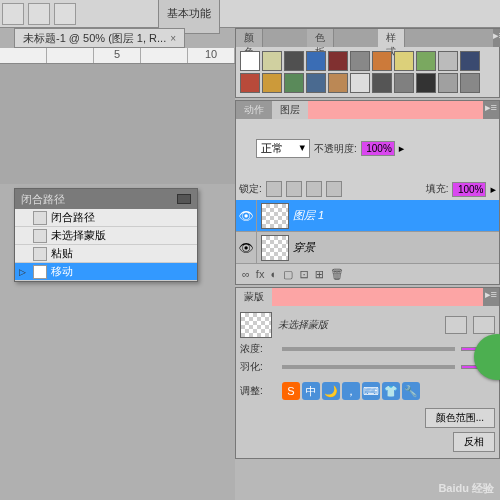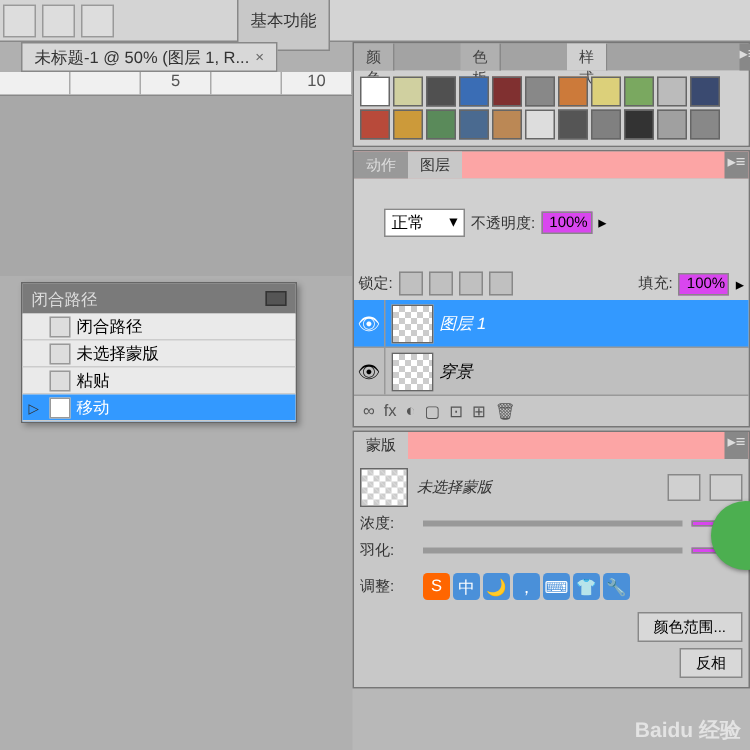--- a/index.html
+++ b/index.html
@@ -50,21 +50,21 @@
 .layer-footer { background:#c8c8c8; height:20px; display:flex; align-items:center; gap:6px; padding:0 6px; font-size:11px; color:#555; }
 .mask-panel { border:1px solid #777; margin-top:2px; background:#c8c8c8; }
 .mask-body { padding:4px; }
 .mask-row { display:flex; align-items:center; gap:6px; padding:2px 0; }
 .mask-thumb { width:32px; height:26px; background:#fff; border:1px solid #666; background-image:linear-gradient(45deg,#ccc 25%,transparent 25%,transparent 75%,#ccc 75%),linear-gradient(45deg,#ccc 25%,transparent 25%,transparent 75%,#ccc 75%); background-size:8px 8px; background-position:0 0,4px 4px; }
 .mask-btn { width:22px; height:18px; background:#d0d0d0; border:1px solid #888; }
 .slider { flex:1; height:4px; background:#999; position:relative; }
 .btn-sm { background:#d8d8d8; border:1px solid #888; padding:2px 10px; font-size:10px; }
 .ime-bar { display:flex; gap:2px; margin:4px 0; align-items:center; }
 .ime-icon { width:18px; height:18px; border-radius:3px; display:flex; align-items:center; justify-content:center; font-size:11px; color:#fff; }
-.watermark { position:absolute; bottom:4px; right:6px; color:rgba(255,255,255,0.6); font-size:14px; font-weight:bold;text-align:center; }
+.watermark { position:absolute; bottom:4px; right:6px; color:rgba(255,255,255,0.6); font-size:11px; font-weight:bold;text-align:center; }
 .green-circle { position:absolute; right:-20px; top:334px; width:46px; height:46px; background:#4caf50; border-radius:50%; box-shadow:0 1px 3px rgba(0,0,0,0.4); }
 </style>
 </head>
 <body>
 
 <div class="toolbar-top">
   <div class="toolbar-btn"></div>
   <div class="toolbar-btn"></div>
   <div class="toolbar-btn"></div>
   <div class="essentials">基本功能</div>

